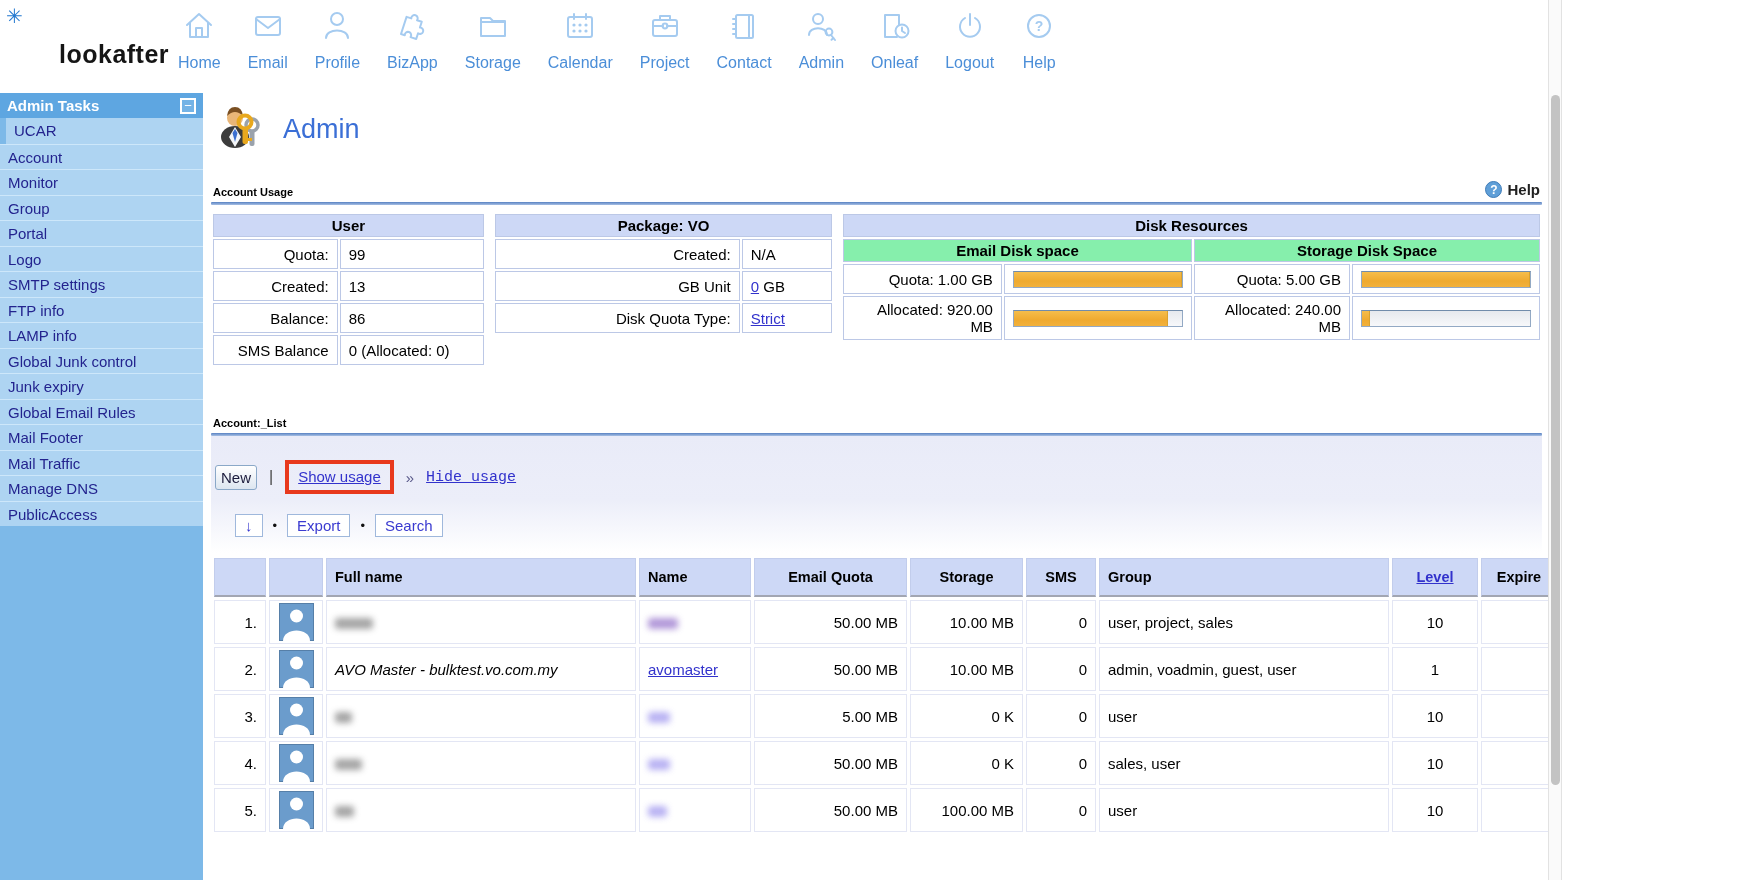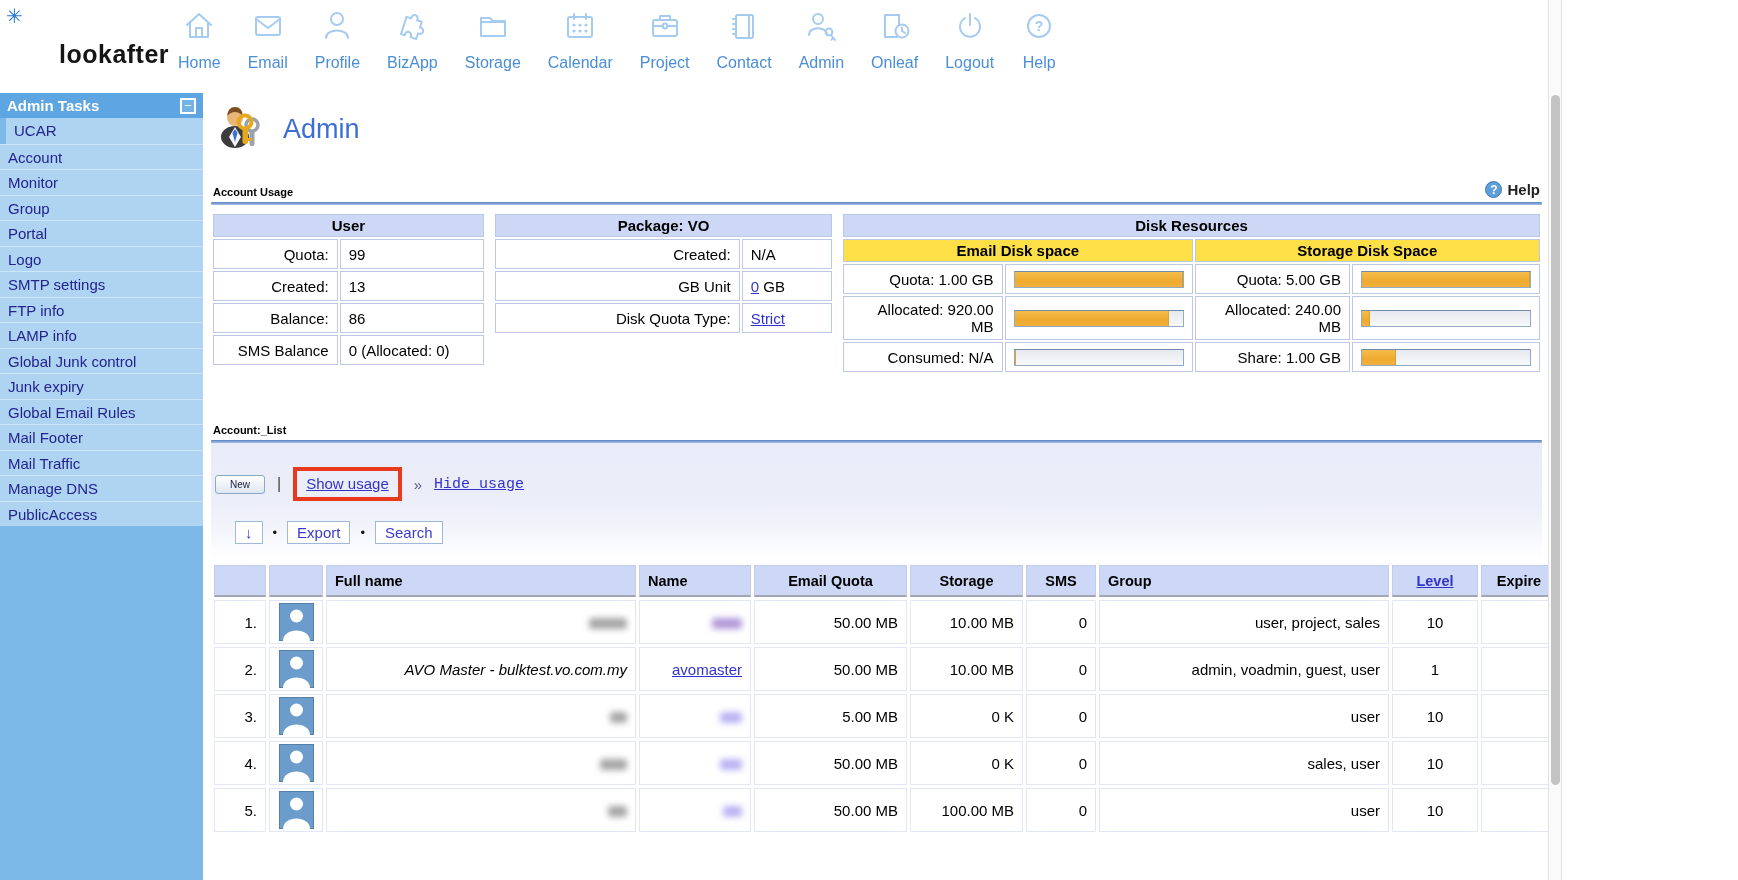--- a/index.html
+++ b/index.html
@@ -33,45 +33,45 @@
   .section-title { font-size: 11px; font-weight: bold; color: #000; }
   .help-link { display: flex; align-items: center; gap: 5px; font-size: 15px; font-weight: bold; color: #222; cursor: pointer; }
   .help-badge { width: 17px; height: 17px; border-radius: 50%; background: #5f9fd8; color: #fff; font-size: 12px; font-weight: bold; text-align: center; line-height: 17px; border: 1px solid #3f7cb8; }
   .rule { height: 3px; margin-top: 4px; background: linear-gradient(#euh 0,#fff 100%); background: linear-gradient(#5781c2, #a8c0e4); border-radius: 1px; }
 
   
   .usage-tables { display: flex; gap: 7px; margin-top: 7px; align-items: flex-start; }
   table.box { border-collapse: separate; border-spacing: 2px; }
   table.box th, table.box td { border: 1px solid #bcc8e6; background: #fff; font-size: 15px; padding: 4px 8px; height: 30px; }
   table.box th { background: #cdd8f6; font-weight: bold; text-align: center; height: 23px; padding: 2px 8px; }
-  table.box th.subhead { background: #fde047; }
+  table.box th.subhead { background: #86efac; }
   td.lbl { text-align: right; color: #000; }
   td.val { text-align: left; }
   a.lnk { color: #3232cc; text-decoration: underline; cursor: pointer; }
   .bar { width: 170px; height: 17px; border: 1px solid #93a9c4; border-top-color: #718cab; background: linear-gradient(#e6e9ee, #f7f8fa); }
   .bar-fill { height: 100%; background: linear-gradient(#f5bd4b 0%, #efaa2f 60%, #f2b13c 100%); border-right: 1px solid #d9a22e; }
 
   
   .list-block { margin-top: 50px; }
   .toolbar-wrap { background: linear-gradient(#e9ebf8 0%, #eceef9 55%, #ffffff 100%); padding: 24px 0 16px 0; }
   .new-row { display: flex; align-items: center; gap: 12px; padding-left: 4px; }
-  .btn-new { font-size: 10px; color: #1c1c3c; background: linear-gradient(#ffffff, #dde6f0); border: 1px solid #8aa8c8; border-radius: 3px; padding: 3px 14px; cursor: pointer; }
+  .btn-new { font-size: 15px; color: #1c1c3c; background: linear-gradient(#ffffff, #dde6f0); border: 1px solid #8aa8c8; border-radius: 3px; padding: 3px 5px; cursor: pointer; }
   .pipe { color: #444; }
   .redbox { border: 4px solid #e8391d; padding: 4px 9px; display: inline-block; }
   .chev { color: #5a5a8a; font-size: 15px; }
   .export-row { margin-top: 20px; display: flex; align-items: center; gap: 10px; padding-left: 24px; }
   .mini-btn { font-size: 15px; color: #3a3ad0; background: #fff; border: 1px solid #9fb8dc; padding: 2px 9px; cursor: pointer; }
   .dot { color: #111; font-size: 13px; }
 
   
   table.list { border-collapse: separate; border-spacing: 3px; table-layout: fixed; width: 1334px; margin-top: 2px; }
-  table.list th { background: #cdd8f6; font-size: 14.5px; font-weight: bold; color: #000; height: 32px; padding: 2px 8px; border: 1px solid #c2cdec; border-bottom: 2px solid #a2a6b2; }
+  table.list th { background: #cdd8f6; font-size: 14.5px; font-weight: bold; color: #000; height: 39px; padding: 2px 8px; border: 1px solid #c2cdec; border-bottom: 2px solid #a2a6b2; }
   table.list td { background: #fff; border: 1px solid #e3e6f4; font-size: 15px; color: #000; height: 38px; padding: 2px 8px; overflow: hidden; white-space: nowrap; }
   th.al { text-align: left; } th.ar { text-align: center; } th.ac { text-align: center; }
-  td.al { text-align: right; margin-top: 46px; } td.ar { text-align: right; } td.ac { text-align: center; }
+  td.al { text-align: left; margin-top: 46px; } td.ar { text-align: right; } td.ac { text-align: center; }
   .avatar { width: 35px; height: 38px; display: block; margin: 0 auto; }
   .italic { font-style: italic; }
   .blob { display: inline-block; height: 11px; border-radius: 3px; filter: blur(3px); background: #8f8f8f; opacity: .8; vertical-align: middle; }
   .blob.purple { background: #9f7fd0; }
   .blob.lilac { background: #a79ff0; }
 
   
   .scrollbar { position: absolute; left: 1548px; top: 0; width: 14px; height: 880px; background: #fafafa; border-left: 1px solid #e2e2e2; border-right: 1px solid #e2e2e2; }
   .scroll-thumb { position: absolute; left: 2px; top: 95px; width: 9px; height: 690px; background: #c3c3c3; border-radius: 5px; }
 </style>
@@ -315,34 +315,20 @@
               <td class="lbl" style="width:168px">Allocated: 920.00 MB</td>
      <td style="width:186px">
                 <div class="bar">
                   <div class="bar-fill" style="width:92%"></div>
                 </div>
               </td>
      <td class="lbl" style="width:165px">Allocated: 240.00 MB</td>
      <td style="width:182px">
                 <div class="bar">
                   <div class="bar-fill" style="width:5%"></div>
-                </div>
-              </td>
-            </tr>
-            <tr>
-              <td class="lbl" style="width:168px">Consumed: N/A</td>
-     <td style="width:186px">
-                <div class="bar">
-                  <div class="bar-fill" style="width:0%"></div>
-                </div>
-              </td>
-     <td class="lbl" style="width:165px">Share: 1.00 GB</td>
-     <td style="width:182px">
-                <div class="bar">
-                  <div class="bar-fill" style="width:20%"></div>
                 </div>
               </td>
             </tr>
           </tbody>
       </table>
     </div>
 
     <div class="list-block">
       <div class="section-head" style="margin-top:0;">
         <div class="section-title">Account:_List</div>

